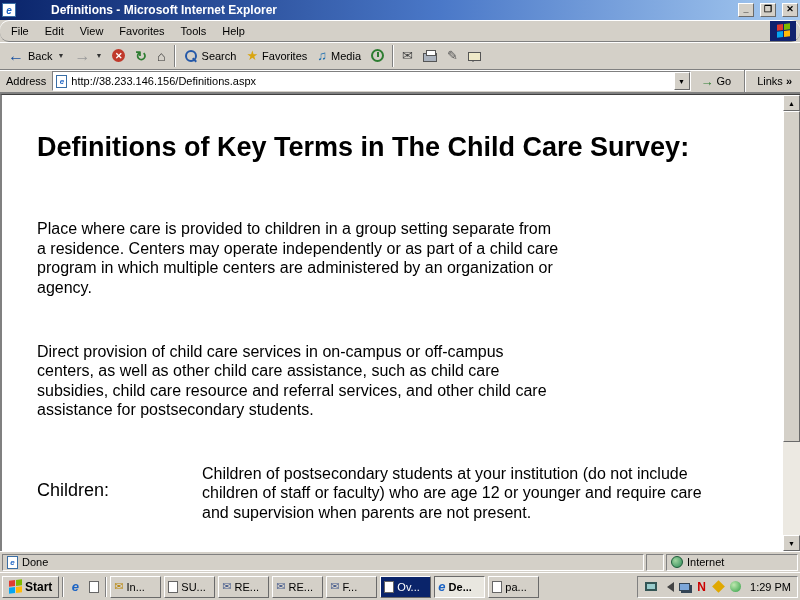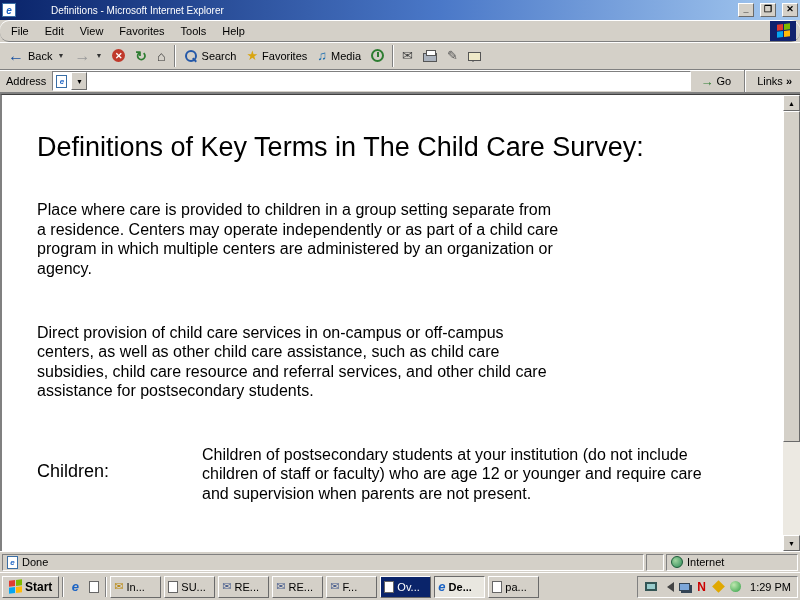--- a/index.html
+++ b/index.html
@@ -8,21 +8,21 @@
 
   .screen { width:800px; height:600px; background:#d4d0c8; display:flex; flex-direction:column; overflow:hidden; font-size:11px; color:#000; }
 
   
   .raised  { border:1px solid; border-color:#ffffff #6a6a6a #6a6a6a #ffffff; background:#d4d0c8; }
   .sunken  { border:1px solid; border-color:#808080 #ffffff #ffffff #808080; }
 
   
   .titlebar { height:20px; background:linear-gradient(to right,#0a246a,#4a78c8 55%,#a6caf0); display:flex; align-items:center; padding:0 2px; gap:4px; flex:none; }
   .title-ico { width:14px; height:14px; background:#fff; border:1px solid #3a6ea5; display:flex; align-items:center; justify-content:center; font-weight:bold; font-style:italic; color:#1b63c4; font-size:10px; flex:none; }
-  .title-text { color:#fff; font-weight:normal; font-size:10px; flex:1; white-space:nowrap; overflow:hidden;padding-left:31px; }
+  .title-text { color:#fff; font-weight:bold; font-size:12px; flex:1; white-space:nowrap; overflow:hidden;padding-left:31px; }
   .winbtn { width:16px; height:14px; font-size:9px; line-height:11px; text-align:center; font-weight:bold; color:#000; flex:none; cursor:default; }
   .winbtn + .winbtn { margin-left:2px; }
 
   
   .menubar { height:22px; display:flex; align-items:center; padding:0 4px; gap:2px; border-bottom:1px solid #808080; box-shadow:inset 0 1px 0 #fff; flex:none;border-radius:9px; }
   .menu-item { padding:3px 7px; font-size:11px; }
   .brandbox { margin-left:auto; width:26px; height:20px; background:#10216e; display:flex; align-items:center; justify-content:center; flex:none; }
   .flag { display:grid; grid-template-columns:6px 6px; grid-template-rows:6px 6px; gap:1px; transform:skewY(-6deg); }
   .flag i { display:block; }
   .flag .r{background:#e03c31;} .flag .g{background:#7eb900;} .flag .b{background:#05a6f0;} .flag .y{background:#ffba08;}
@@ -59,21 +59,21 @@
   .addr-url { flex:1; font-size:11px; white-space:nowrap; overflow:hidden; }
   .addr-drop { width:16px; height:18px; display:flex; align-items:center; justify-content:center; font-size:7px; flex:none; }
   .go-btn { display:flex; align-items:center; gap:3px; padding:2px 6px; height:22px; }
   .go-arrow { color:#2e7d32; font-weight:bold; font-size:13px; }
   .links { display:flex; align-items:center; gap:3px; padding:0 4px; font-size:11px; }
   .chevron { font-weight:bold; }
 
   
   .content { flex:1; display:flex; background:#fff; border-left:2px solid #808080; border-top:1px solid #404040; overflow:hidden; }
   .pagearea { flex:1; padding:34px 40px 0 35px; overflow:hidden; color:#000; }
-  .page-heading { font-size:27px; font-weight:normal; line-height:1.35; max-width:700px; margin-bottom:35px; }
+  .page-heading { font-size:27px; font-weight:bold; line-height:1.35; max-width:700px; margin-bottom:54px; }
   .def-row { display:flex; margin-bottom:44px; }
   .term { width:165px; flex:none; font-size:18px; line-height:1.4; padding-top:14px; }
   .def-text { font-size:16px; line-height:1.22; max-width:525px; }
 
   
   .scrollbar { width:17px; flex:none; background:#ece9e2; display:flex; flex-direction:column; }
   .sb-btn { width:17px; height:16px; display:flex; align-items:center; justify-content:center; font-size:7px; color:#000; flex:none; }
   .sb-track { flex:1; position:relative; }
   .sb-thumb { position:absolute; top:0; left:0; width:17px; height:78%; }
 
@@ -183,20 +183,21 @@
     </div>
     <div class="tbtn">
       <span class="icon-discuss"></span>
     </div>
   </div>
 
   <div class="addressbar">
     <span class="addr-label">Address</span>
     <div class="addr-field sunken">
       <span class="page-ico">e</span>
+      <span class="addr-url">http://38.233.146.156/Definitions.aspx</span>
       <span class="addr-drop raised">▼</span>
     </div>
     <div class="go-btn">
       <span class="go-arrow">→</span>
       <span>Go</span>
     </div>
     <div class="tsep"></div>
     <div class="links">
       <span>Links</span>
       <span class="chevron">»</span>

